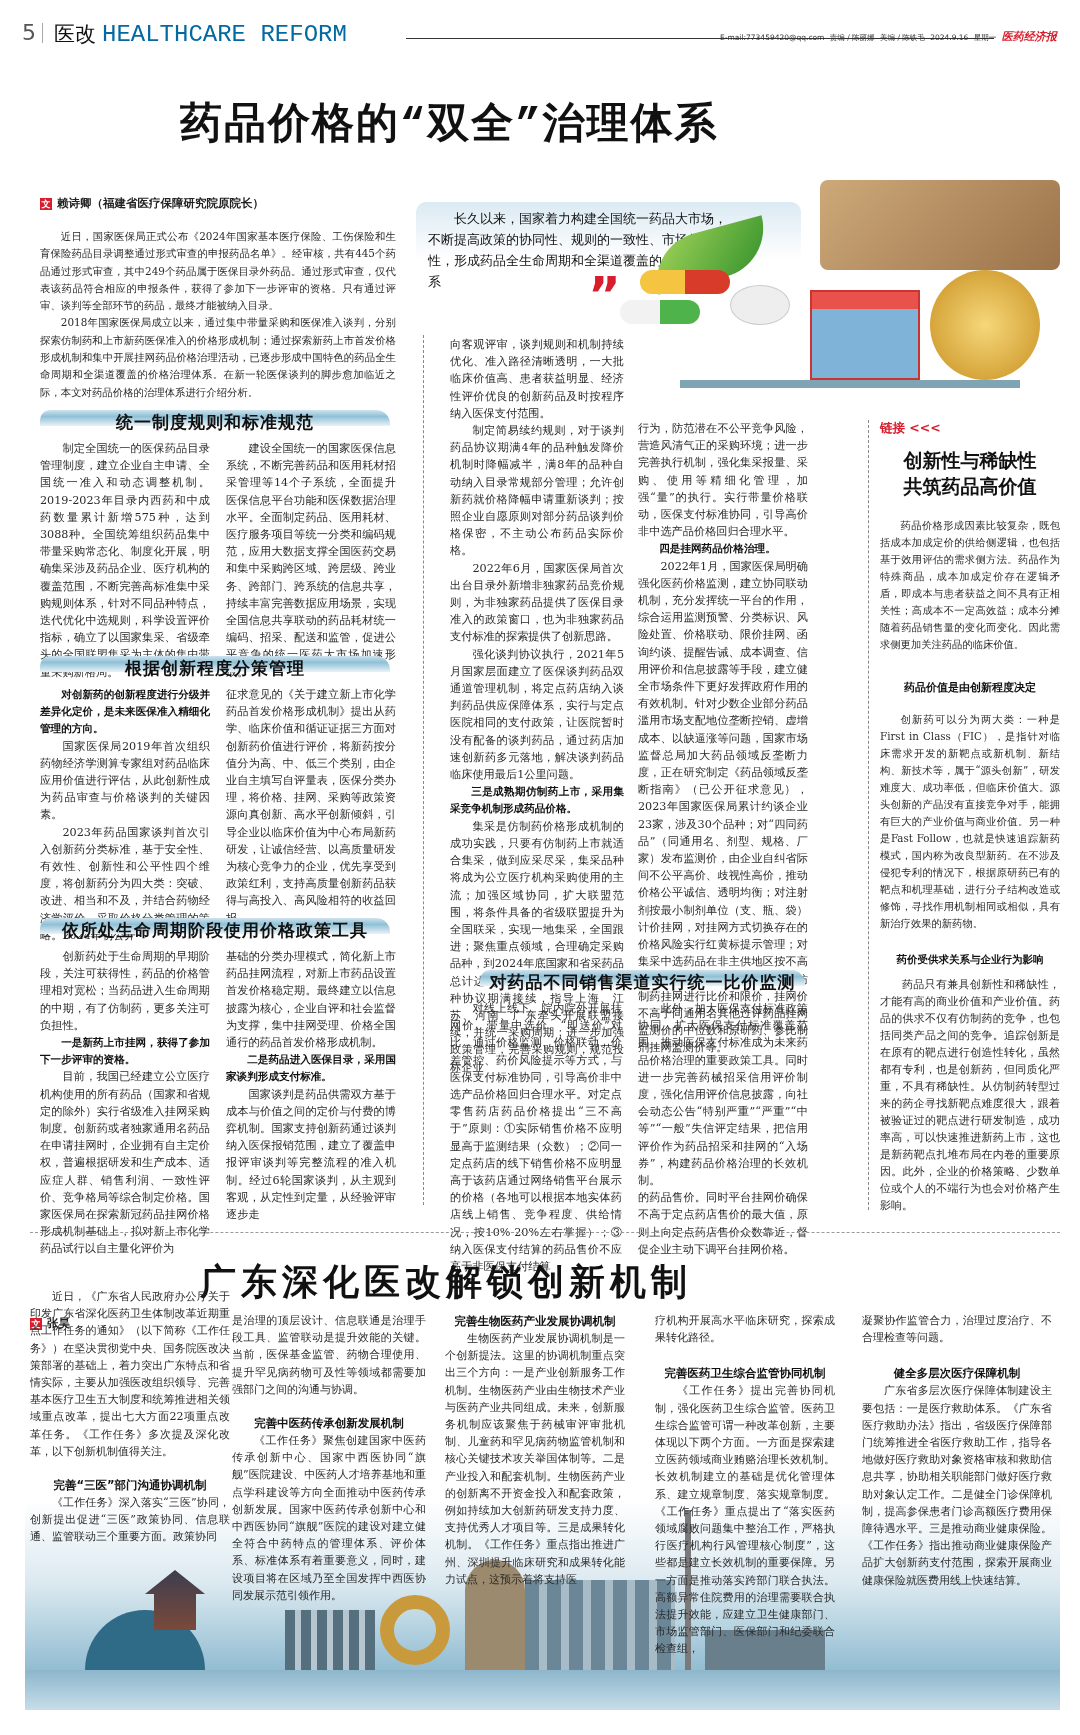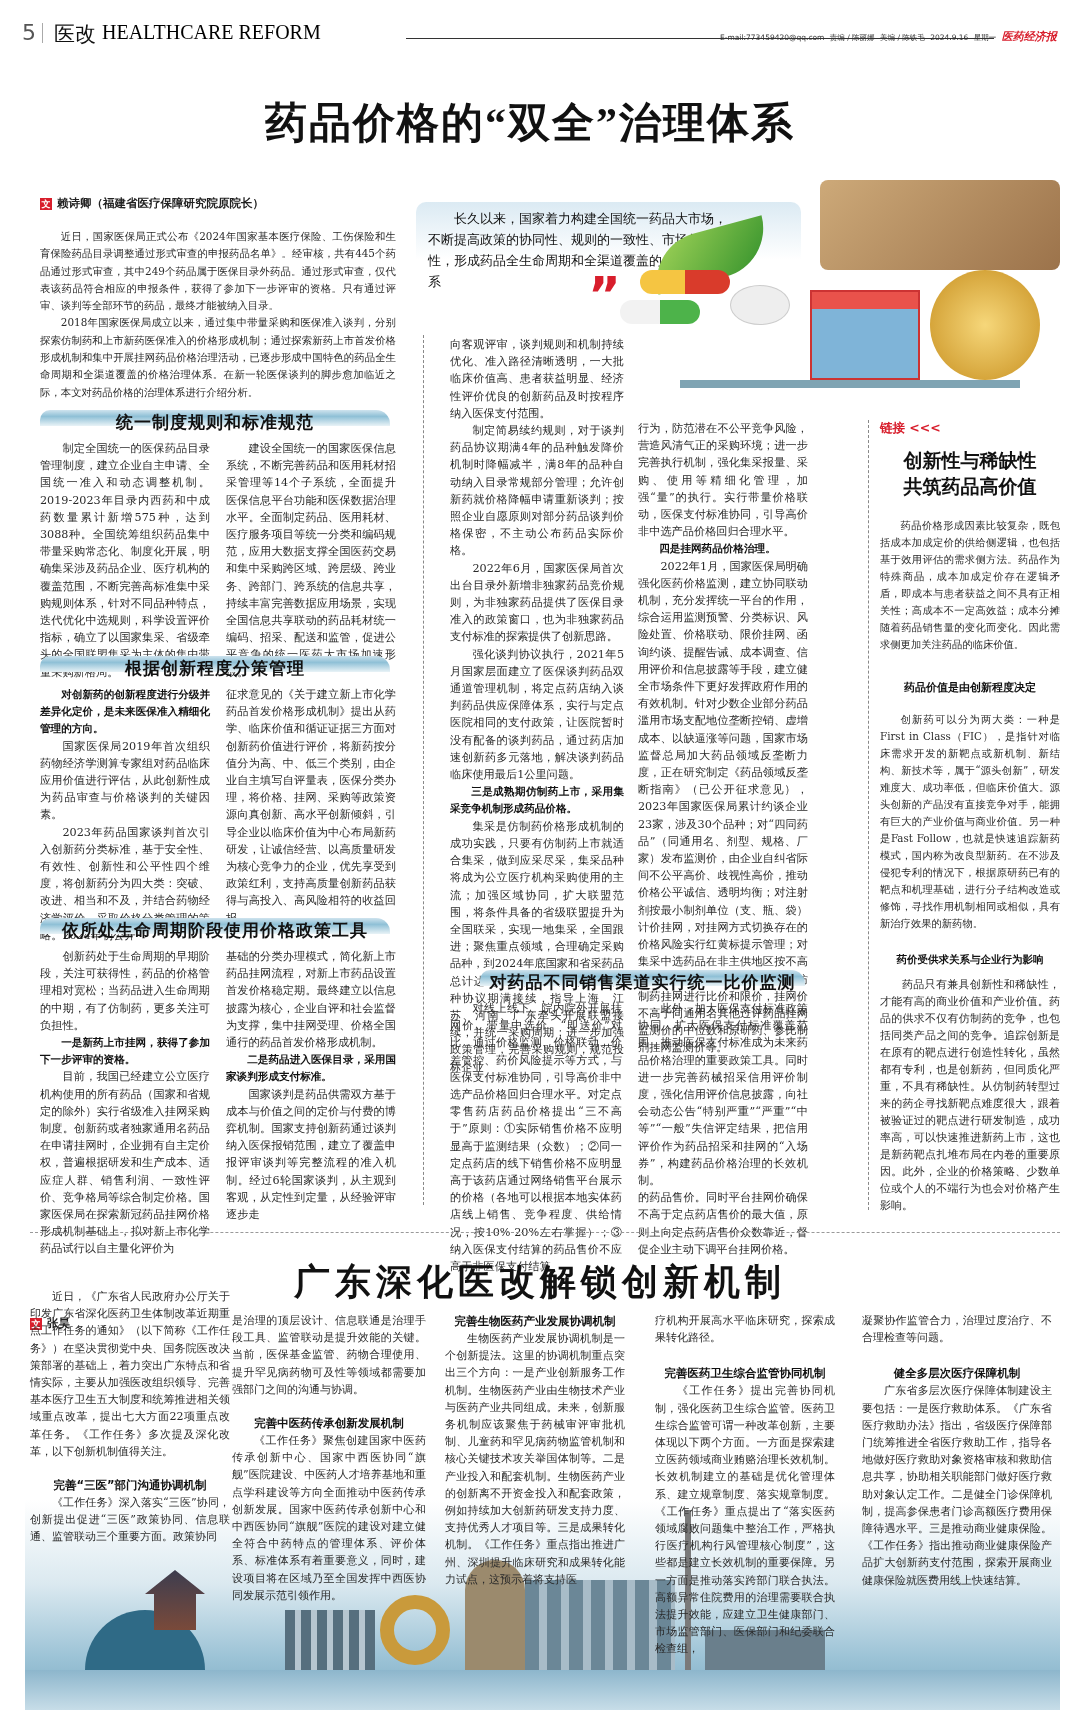--- a/index.html
+++ b/index.html
@@ -8,30 +8,30 @@
 .p{font-size:11.2px;line-height:17.2px;text-align:justify;text-indent:2em;color:#2a2a2a}
 .p.b{font-weight:bold;font-family:"DejaVu Sans",sans-serif;font-size:10.6px;color:#111}
 .p.ni{text-indent:0}
 .hdr-line{position:absolute;left:406px;top:38px;width:588px;border-top:1px solid #333}
 .banner{position:absolute;height:16px;border-radius:10px 14px 0 0;background:linear-gradient(180deg,#cfe3ee 0%,#8fc0d6 40%,#e9f3f7 100%);text-align:center;font-family:"DejaVu Sans",sans-serif;font-size:17px;font-weight:bold;color:#111;line-height:24px;letter-spacing:1px}
 .sub{font-family:"DejaVu Sans",sans-serif;font-weight:bold;font-size:11.5px;color:#111;text-align:center;line-height:18px}
 .vdash{position:absolute;border-left:1px dashed #888}
 .hdash{position:absolute;border-top:1px dashed #999}
 .wen{display:inline-block;width:12px;height:12px;background:#d81e2c;color:#fff;font-size:9px;line-height:12px;text-align:center;font-family:"DejaVu Sans",sans-serif;vertical-align:middle;margin-right:5px}
 .byline{font-family:"DejaVu Sans",sans-serif;font-size:11.5px;font-weight:bold;color:#222}
-.mainttl{font-family:Liberation Serif, serif;font-weight:bold;color:#111;text-align:center;letter-spacing:2px}
+.mainttl{font-family:Liberation Mono, monospace;font-weight:bold;color:#111;text-align:left;letter-spacing:2px}
 </style>
 </head>
 <body>
 
 <div class="abs" style="left:22px;top:20px;height:28px;width:1040px;">
   <span class="abs" style="left:0;top:0;font-family:'DejaVu Sans',sans-serif;font-size:22px;color:#555;">5</span>
   <span class="abs" style="left:20px;top:3px;height:20px;border-left:1px solid #aaa;"></span>
   <span class="abs" style="left:32px;top:0;font-family:'DejaVu Sans',sans-serif;font-size:21px;color:#111;">医改</span>
-  <span class="abs" style="left:80px;top:1px;font-family:Liberation Serif, serif;font-size:20px;color:#000000;">HEALTHCARE REFORM</span>
+  <span class="abs" style="left:80px;top:1px;font-family:Liberation Mono, monospace;font-size:24px;color:#0369a1;">HEALTHCARE REFORM</span>
 </div>
 <div class="hdr-line"></div>
 <div class="abs" style="left:720px;top:29px;font-family:'DejaVu Sans',sans-serif;font-size:7.5px;color:#333;white-space:nowrap;">
   <span>E-mail:773459420@qq.com</span>
   <span style="margin-left:3px">责编 / 陈丽娜</span>
   <span style="margin-left:3px">美编 / 陈铁毛</span>
   <span style="margin-left:3px">2024.9.16</span>
   <span style="margin-left:3px">星期一</span>
   <span style="margin-left:3px;color:#d81e2c;font-family:'DejaVu Serif',serif;font-weight:bold;font-size:11px;font-style:italic;">医药经济报</span>
 </div>

